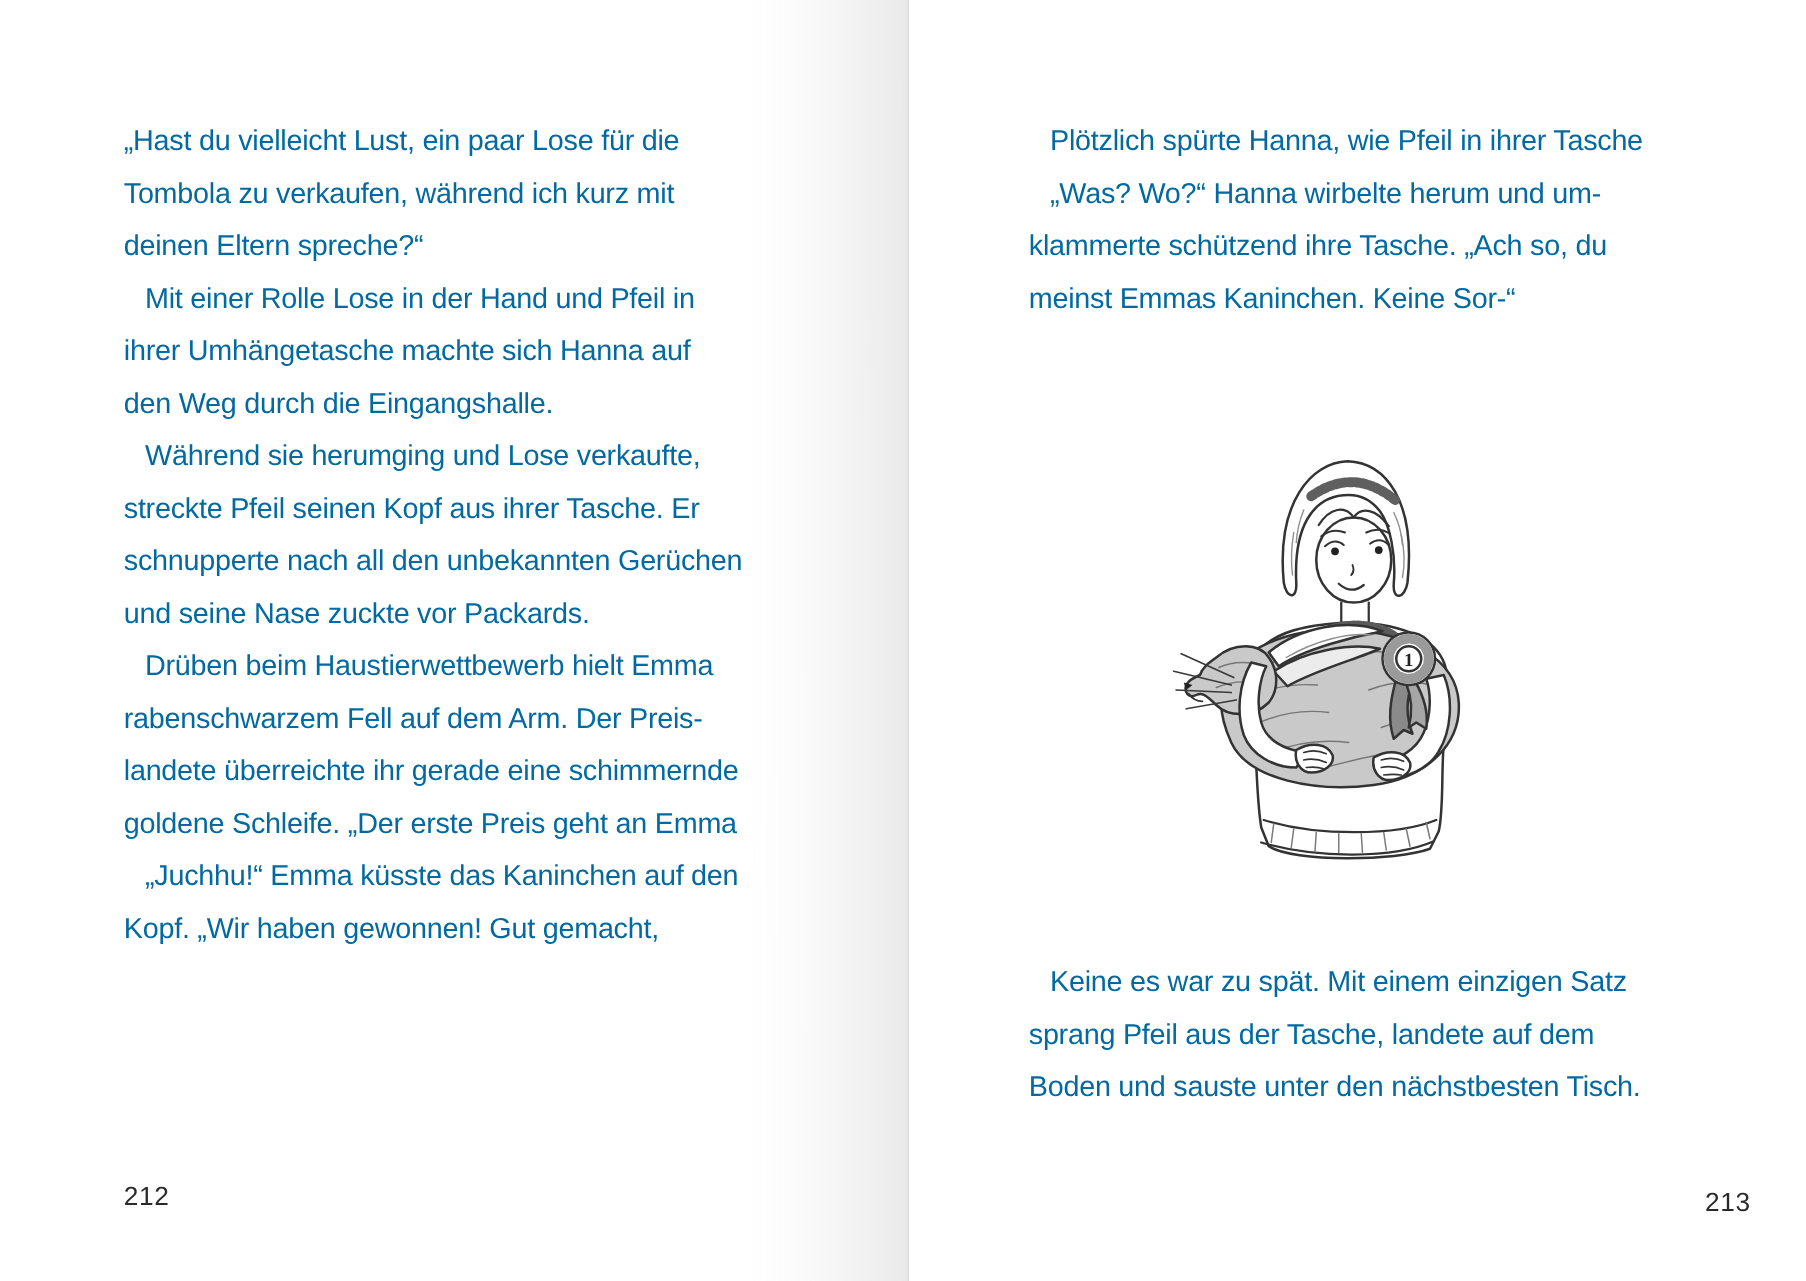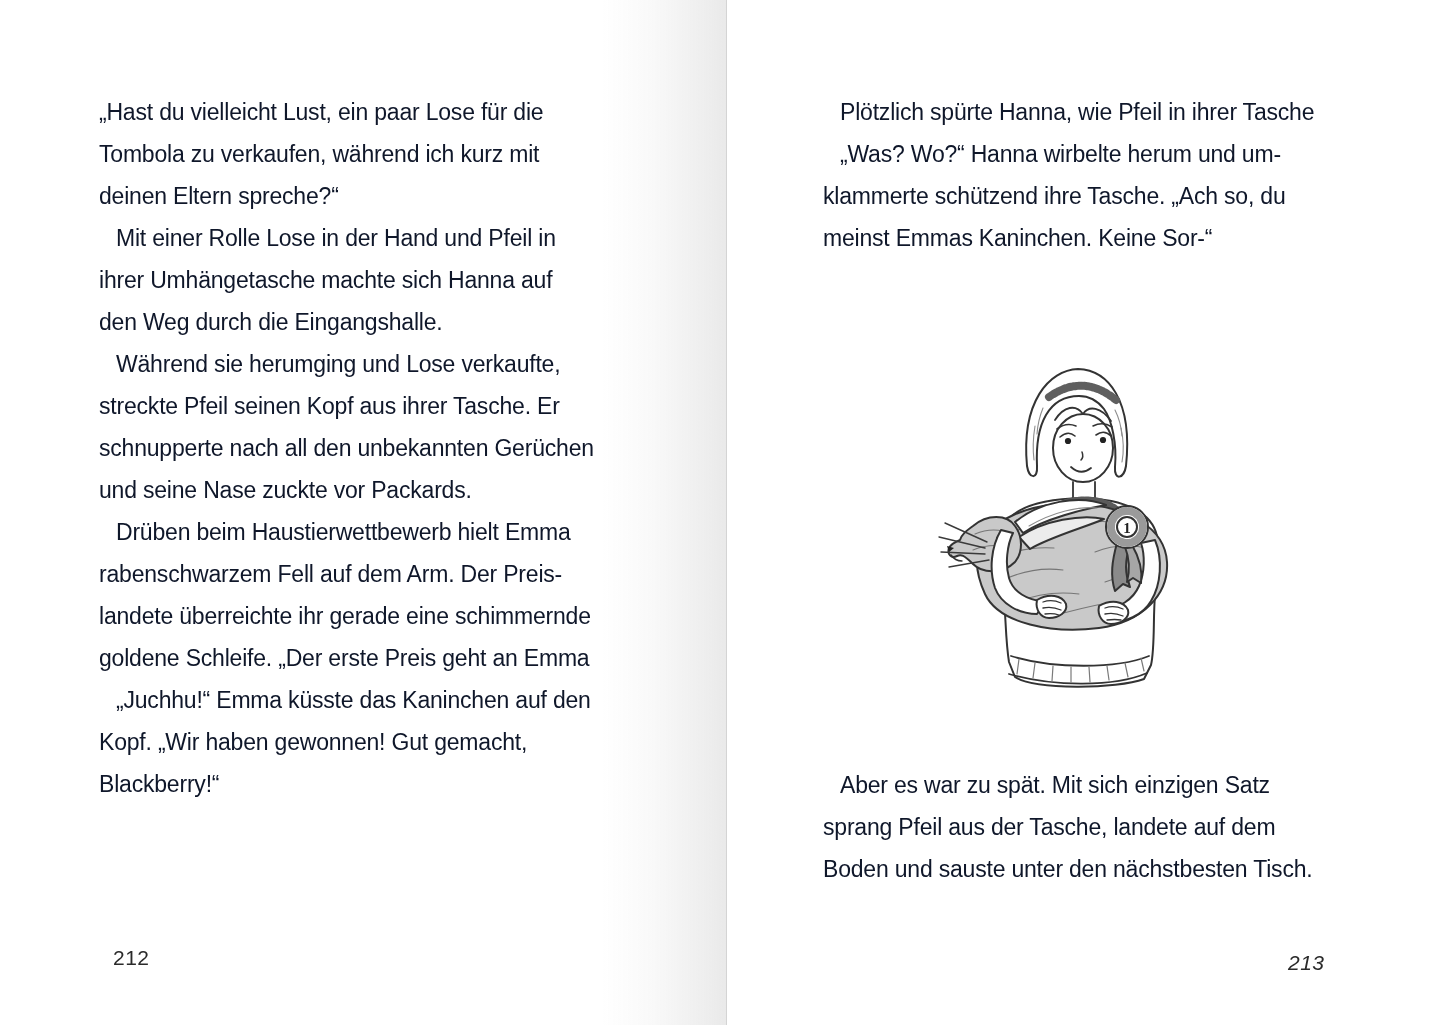--- a/index.html
+++ b/index.html
@@ -23,34 +23,34 @@
     border-right:1px solid rgba(100,100,100,0.28);
     pointer-events:none;
   }
   .textblock{position:absolute;}
   .textblock .line{
     margin:0;
     font-size:23px;
     line-height:42px;
     letter-spacing:-0.2px;
     white-space:nowrap;
-    color:#0f172a;
+    color:#0369a1;
   }
   .line.indent{padding-left:17px;}
   .tb-left{left:99px;top:91px;}
   .tb-right-top{left:823px;top:91px;}
   .tb-right-bottom{left:823px;top:764px;}
   .pagenum{
     position:absolute;
     font-size:21px;
     color:#2a2a2a;
     letter-spacing:0.5px;
   }
-  #pagenum-left{left:113px;top:946px;text-align:right;}
-  #pagenum-right{left:1288px;top:951px;font-style:italic;}
+  #pagenum-left{left:99px;top:946px;text-align:right;}
+  #pagenum-right{left:1364px;top:951px;}
   figure.illustration{
     position:absolute;left:903px;top:356px;width:352px;height:364px;margin:0;
   }
   figure.illustration svg{display:block;width:100%;height:100%;}
 </style>
 </head>
 <body>
 
 <div class="spread">
 
@@ -65,21 +65,20 @@
       <p class="line indent">Während sie herumging und Lose verkaufte,</p>
       <p class="line">streckte Pfeil seinen Kopf aus ihrer Tasche. Er</p>
       <p class="line">schnupperte nach all den unbekannten Gerüchen</p>
       <p class="line">und seine Nase zuckte vor Packards.</p>
       <p class="line indent">Drüben beim Haustierwettbewerb hielt Emma</p>
       <p class="line">rabenschwarzem Fell auf dem Arm. Der Preis-</p>
       <p class="line">landete überreichte ihr gerade eine schimmernde</p>
       <p class="line">goldene Schleife. „Der erste Preis geht an Emma</p>
       <p class="line indent">„Juchhu!“ Emma küsste das Kaninchen auf den</p>
       <p class="line">Kopf. „Wir haben gewonnen! Gut gemacht,</p>
-      <p class="line">Blackberry!“</p>
     </div>
     <div class="pagenum" id="pagenum-left">212</div>
   </section>
 
   <div class="gutter"></div>
 
   <section>
     <div class="textblock tb-right-top">
       <p class="line indent">Plötzlich spürte Hanna, wie Pfeil in ihrer Tasche</p>
       <p class="line indent">„Was? Wo?“ Hanna wirbelte herum und um-</p>
@@ -197,20 +196,20 @@
 
           <circle cx="224" cy="171" r="21" fill="#ffffff"></circle>
           <circle cx="224" cy="171" r="16" stroke="#9a9a9a" stroke-width="8" stroke-dasharray="4 3"></circle>
           <circle cx="224" cy="171" r="10" fill="#ffffff"></circle>
           <text x="224" y="177" text-anchor="middle" font-size="15" font-weight="bold" fill="#222222" stroke="none" font-family="Liberation Serif, DejaVu Serif, serif">1</text>
         </g>
       </svg>
     </figure>
 
     <div class="textblock tb-right-bottom">
-      <p class="line indent">Aber es war zu spät. Mit sich einzigen Satz</p>
+      <p class="line indent">Keine es war zu spät. Mit einem einzigen Satz</p>
       <p class="line">sprang Pfeil aus der Tasche, landete auf dem</p>
       <p class="line">Boden und sauste unter den nächstbesten Tisch.</p>
     </div>
     <div class="pagenum" id="pagenum-right">213</div>
   </section>
 
 </div>
 
 </body></html>

